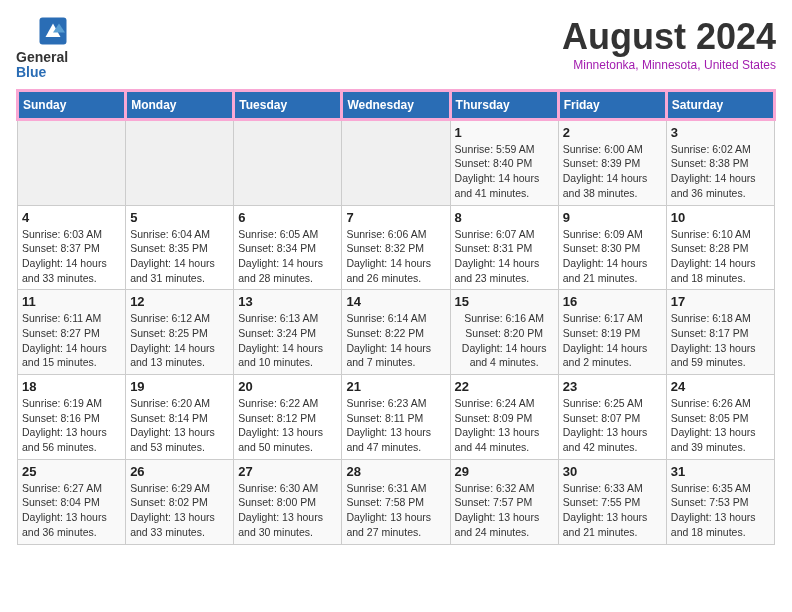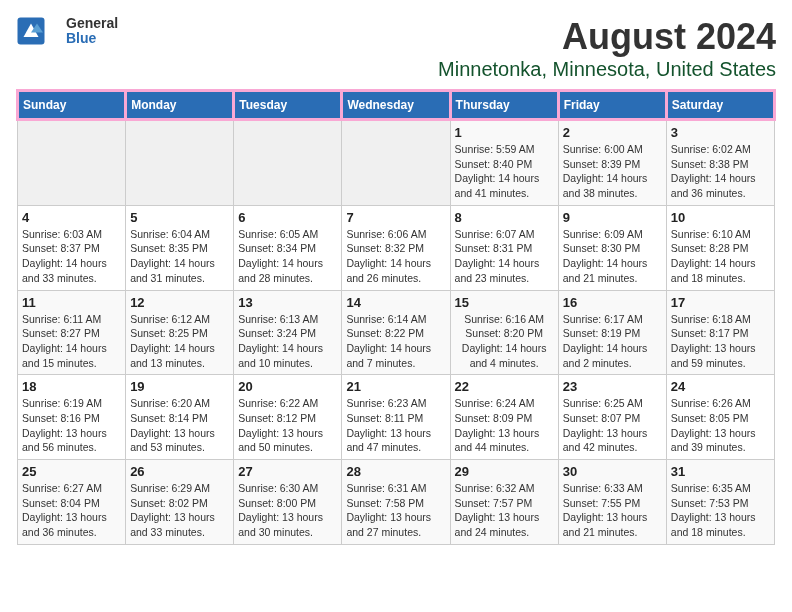--- a/index.html
+++ b/index.html
@@ -11,22 +11,23 @@
       padding: 16px;
     }
     .header {
       display: flex;
       justify-content: space-between;
       align-items: flex-start;
       margin-bottom: 8px;
     }
     .logo {
       display: flex;
-      align-items: flex-start;
-      gap: 20px;
+      align-items: flex-end;
+      gap: 4px;
+      flex-direction: column;
     }
     .logo-text {
       display: flex;
       flex-direction: column;
       font-size: 14px;
       font-weight: bold;
       line-height: 1.1;
     }
     .logo-general { color: #333; }
     .logo-blue { color: #2a6db5; }
@@ -37,22 +38,22 @@
     .title-block {
       text-align: right;
       margin-left: 13px;
     }
     .main-title {
       font-size: 36px;
       font-weight: bold;
       color: #333;
     }
     .subtitle {
-      font-size: 20px;
-      color: #14532d;
+      font-size: 12px;
+      color: #a21caf;
     }
     .calendar {
       width: 100%;
       border-collapse: collapse;
       font-size: 11px;
     }
     .calendar thead th {
       background: #2a6db5;
       color: #fff;
       padding: 6px 4px;

